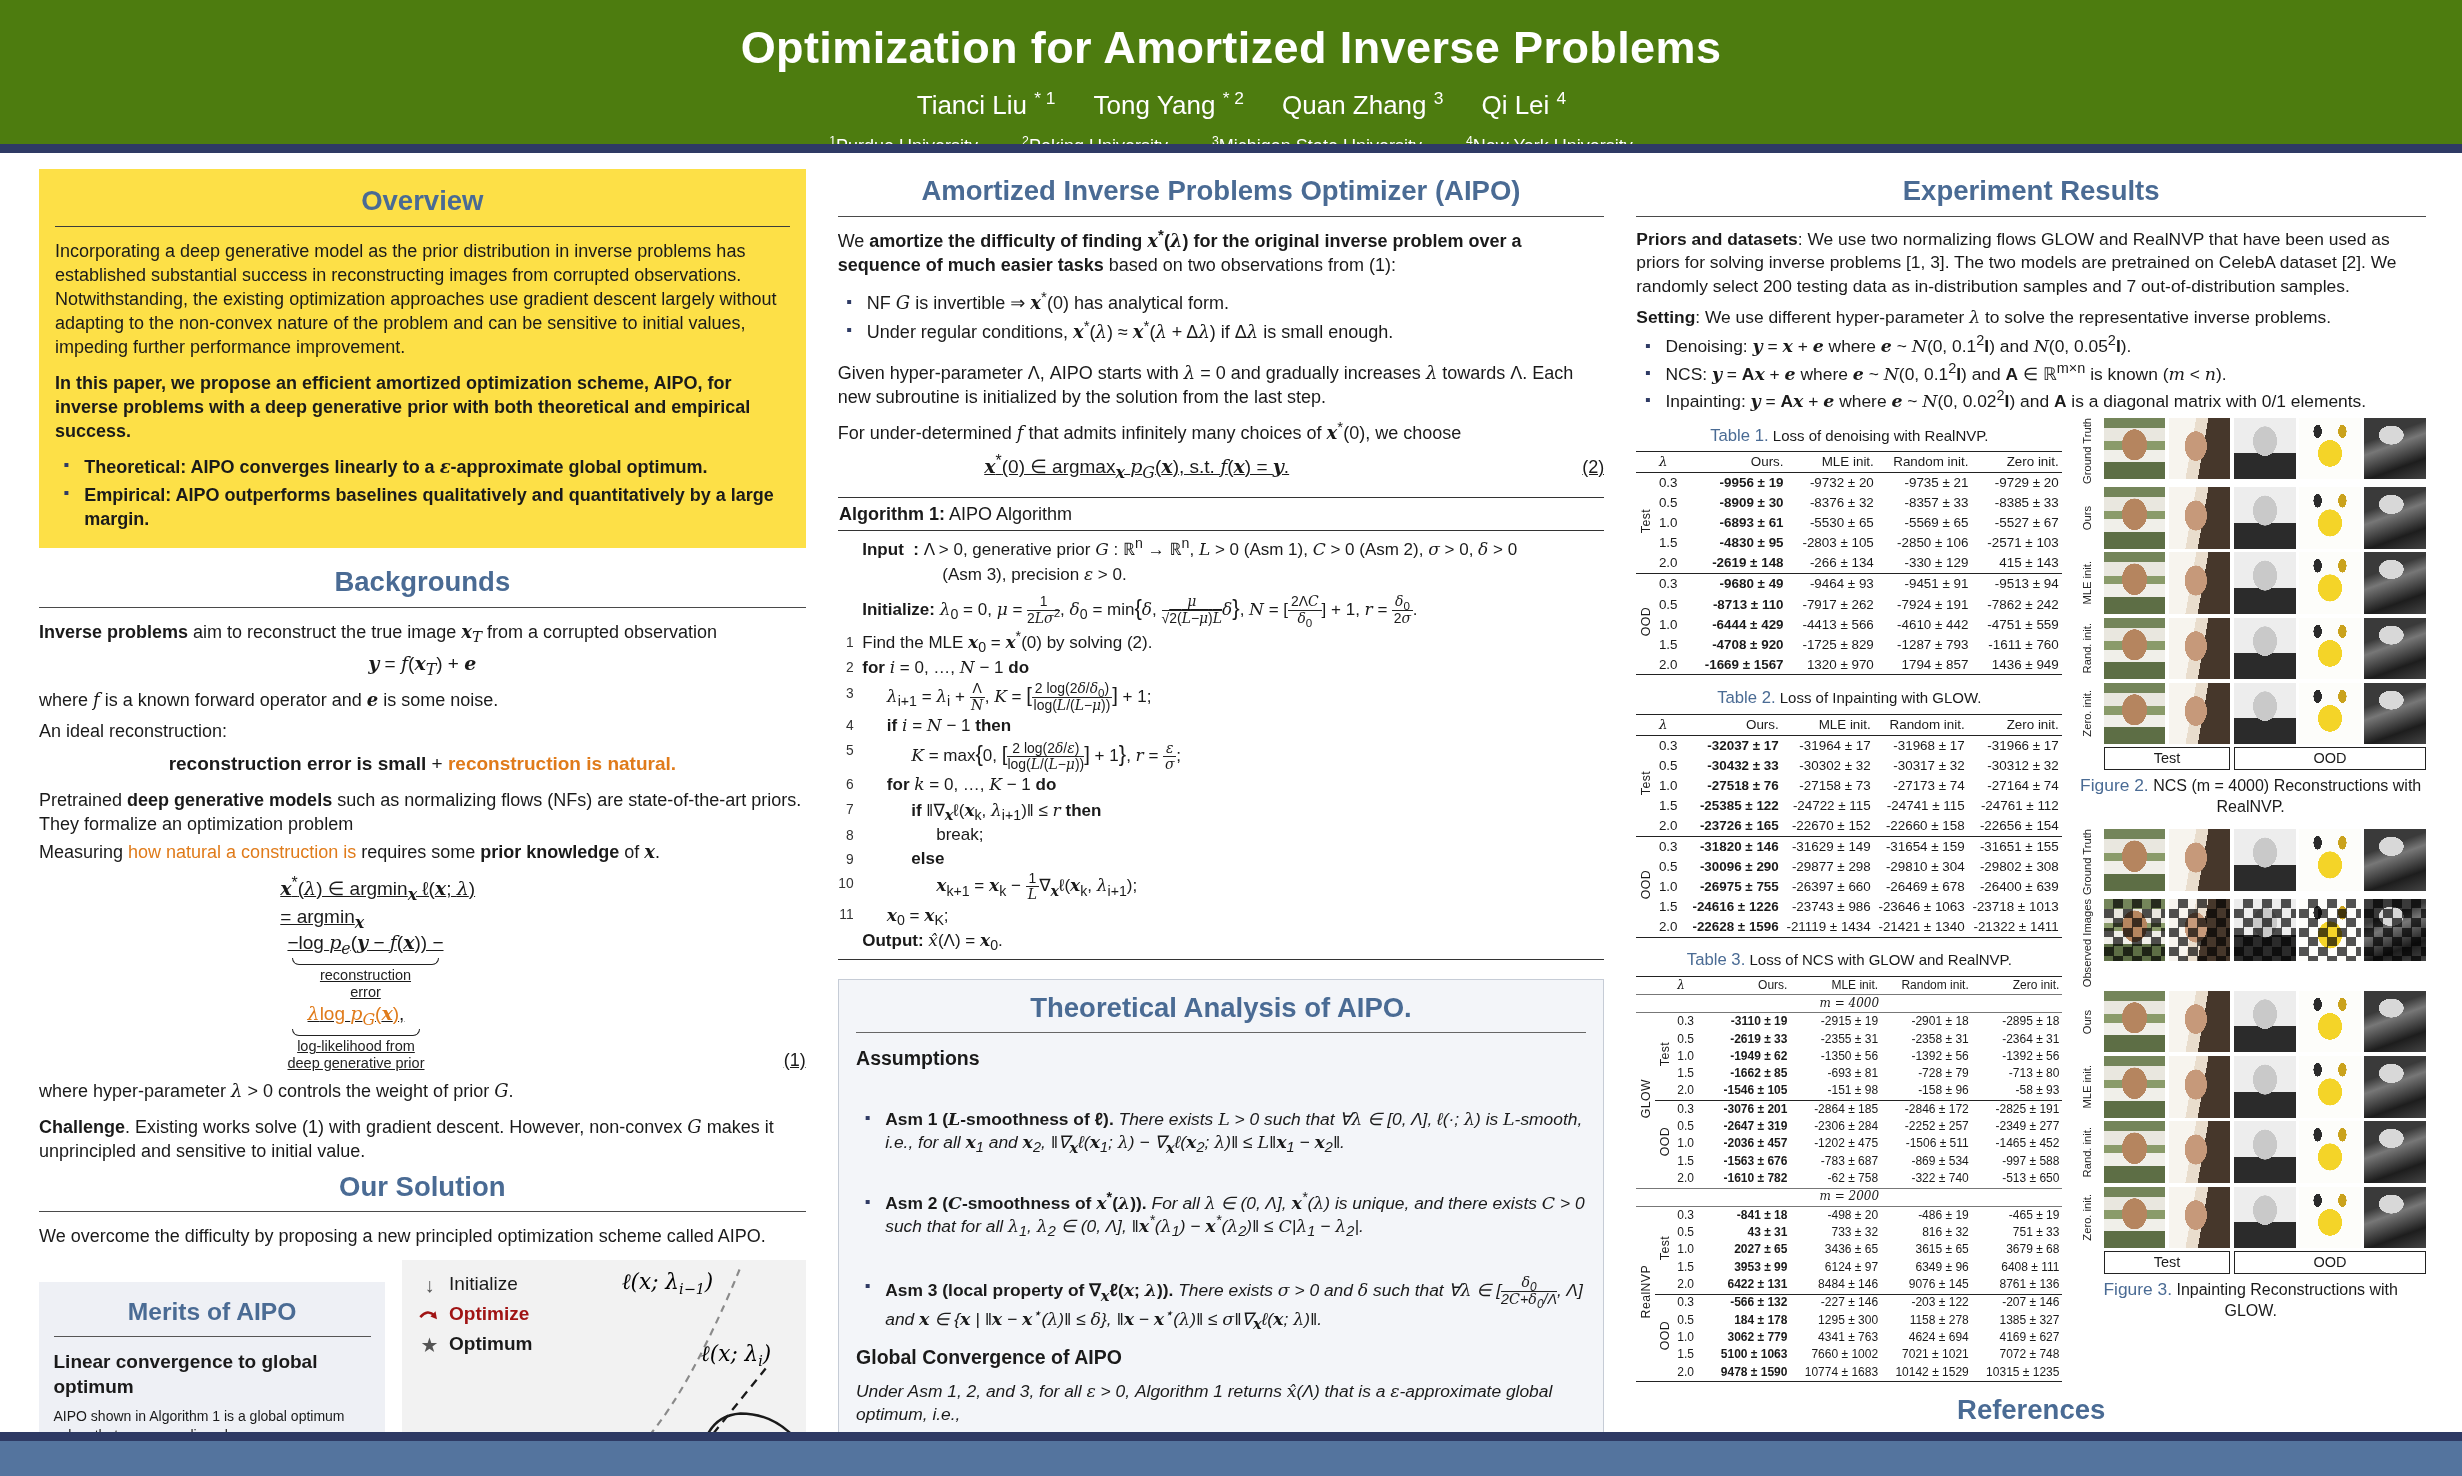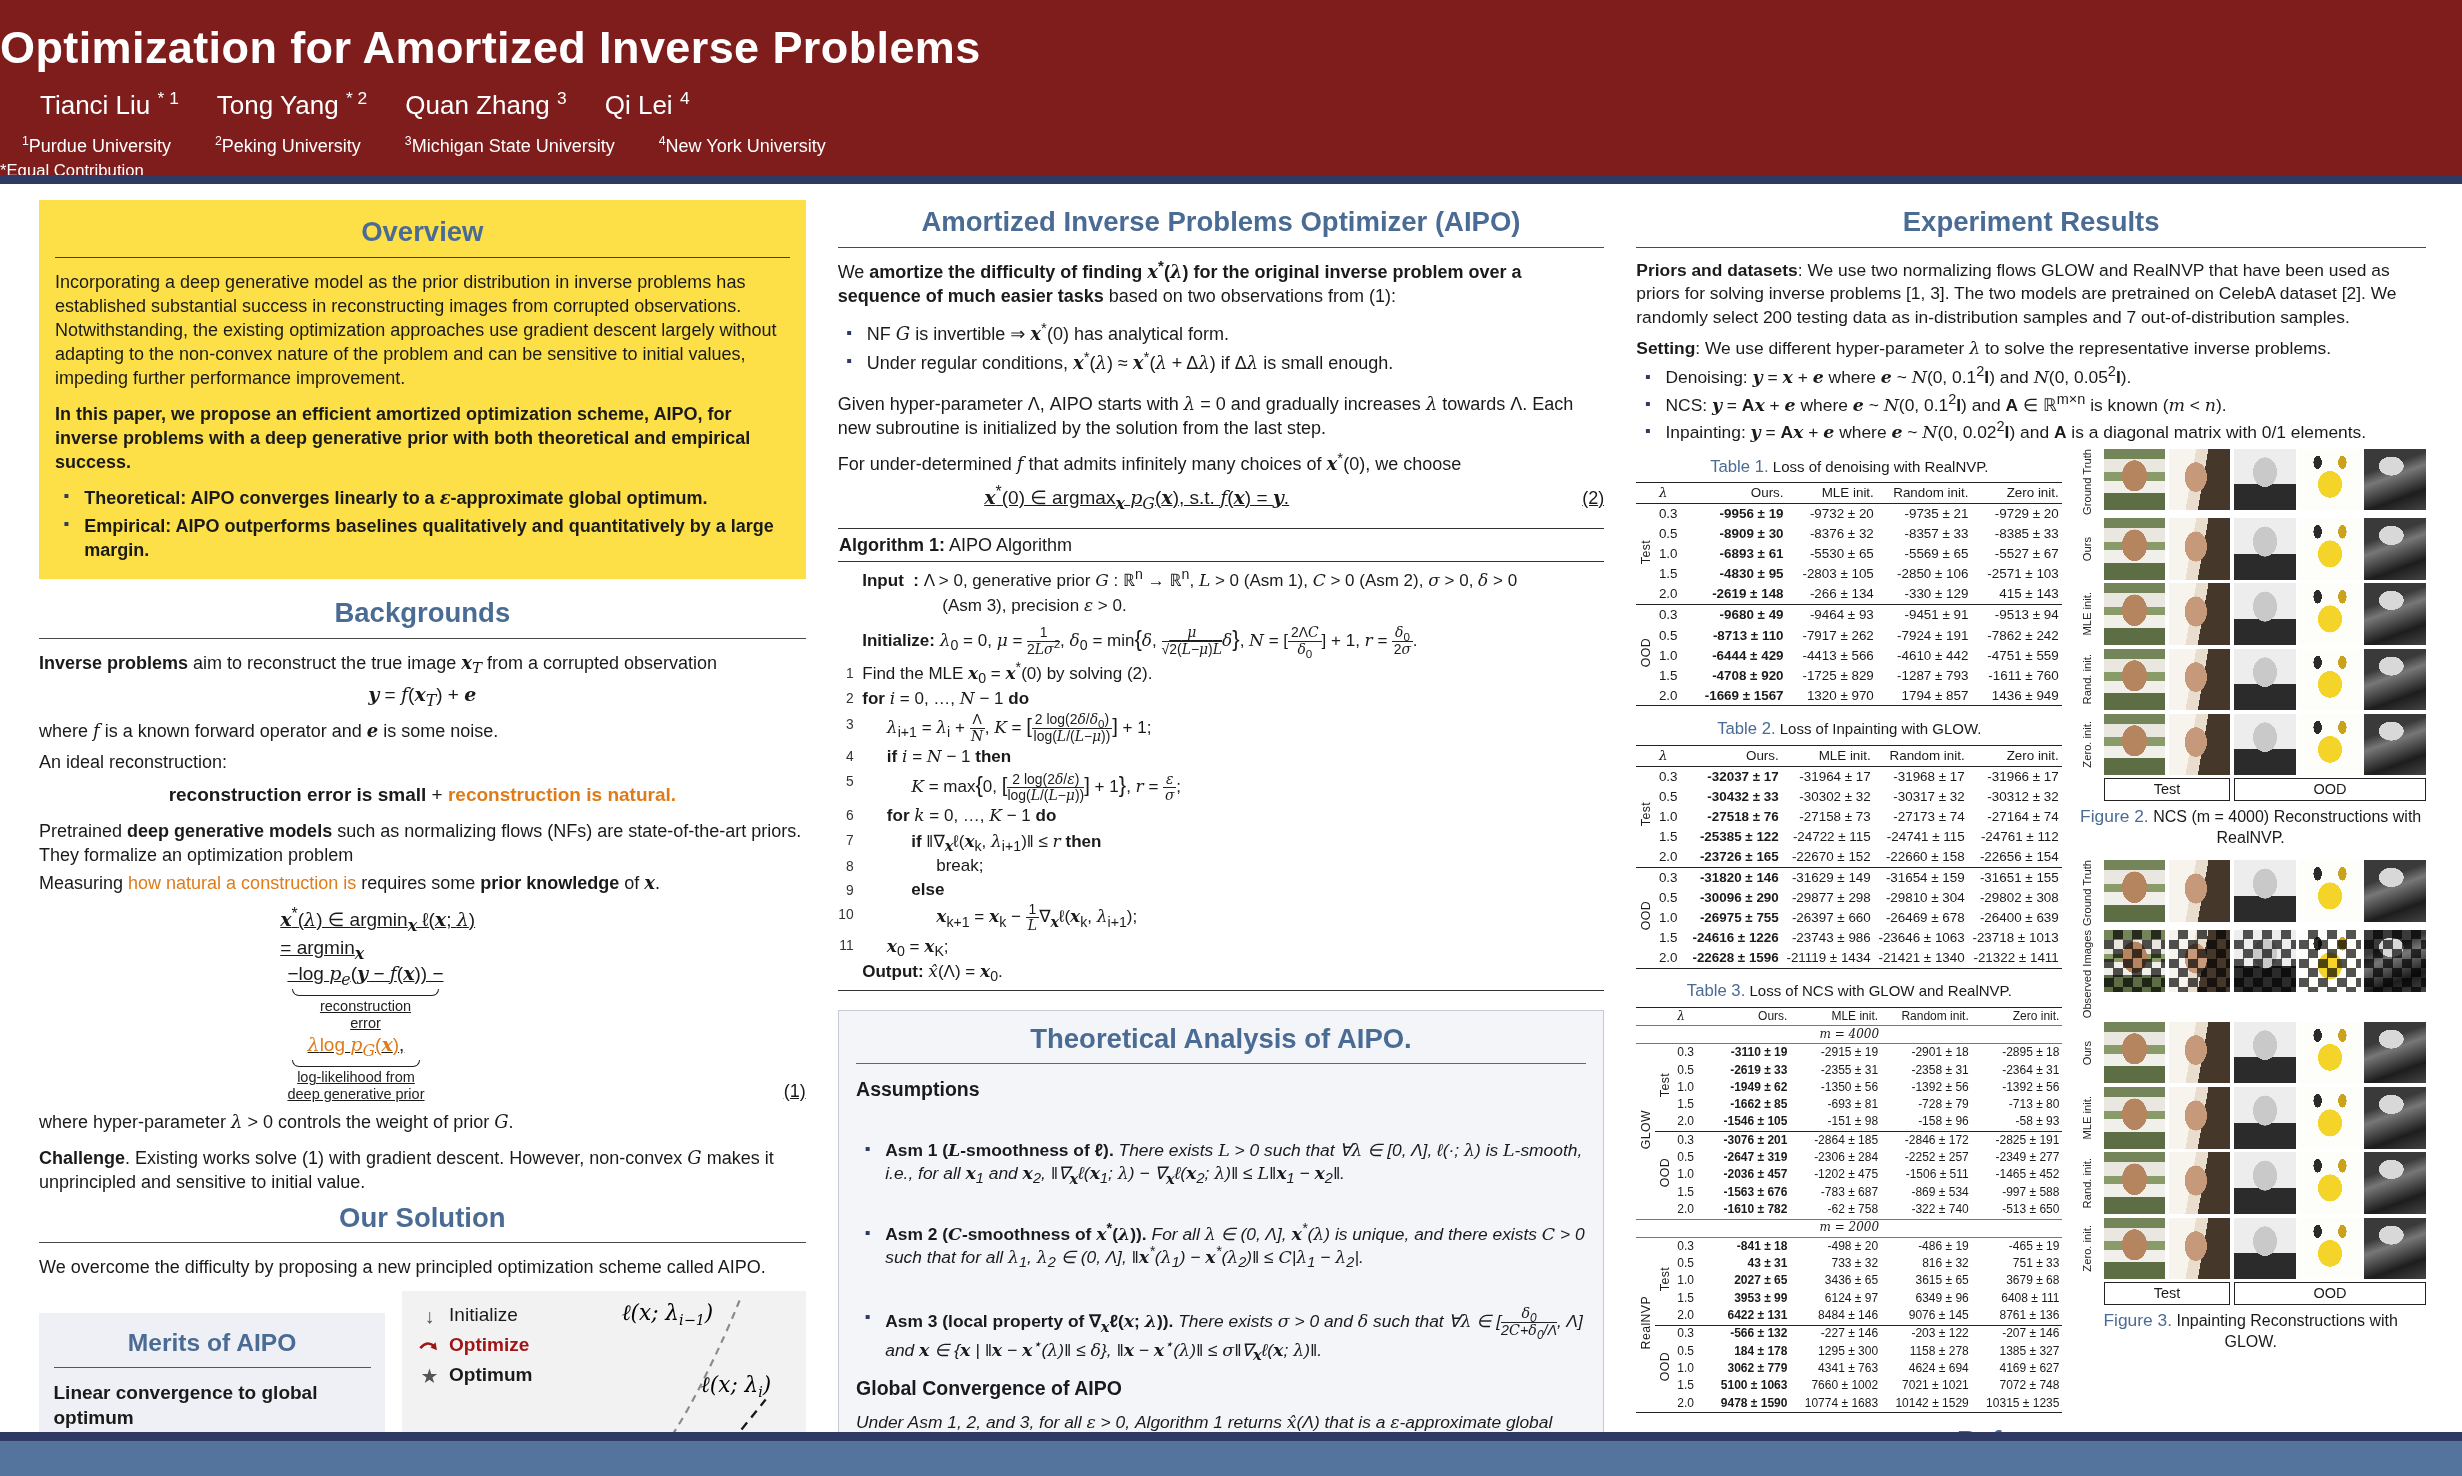--- a/index.html
+++ b/index.html
@@ -1,20 +1,20 @@
 <!DOCTYPE html>
 <html style="font-size:11.6px"><head>
 <meta charset="utf-8">
 <style>
   * { box-sizing: border-box; margin: 0; padding: 0; }
   html,body { width: 2462px; height: 1477px; background:#fff; font-family:"Liberation Sans",sans-serif; color:#1a1a1a; }
   .poster { width:2462px; height:1477px; display:flex; flex-direction:column; overflow:hidden; }
 
   
-  .hdr { height:184px; background:#7f1d1d; color:#fff; position:relative; flex:none; }
+  .hdr { height:153px; background:#4d7c0f; color:#fff; text-align:center; position:relative; flex:none; }
   .hdr-stripe { position:absolute; left:0; right:0; bottom:0; height:8.7px; background:#2e3a64; }
   .title { font-size:45px; font-weight:bold; padding-top:22px; letter-spacing:0.4px; }
   .authors { font-size:26px; margin-top:16px;padding-left:21px; }
   .authors .auth { margin:0 19px; }
   .authors sup { font-size:17.4px; }
   .affils { font-size:18px; margin-top:14.5px; }
   .affils .aff { margin:0 22px; }
   .affils sup { font-size:12.3px; }
   .equal { font-size:16.7px; margin-top:4.3px; }
 

